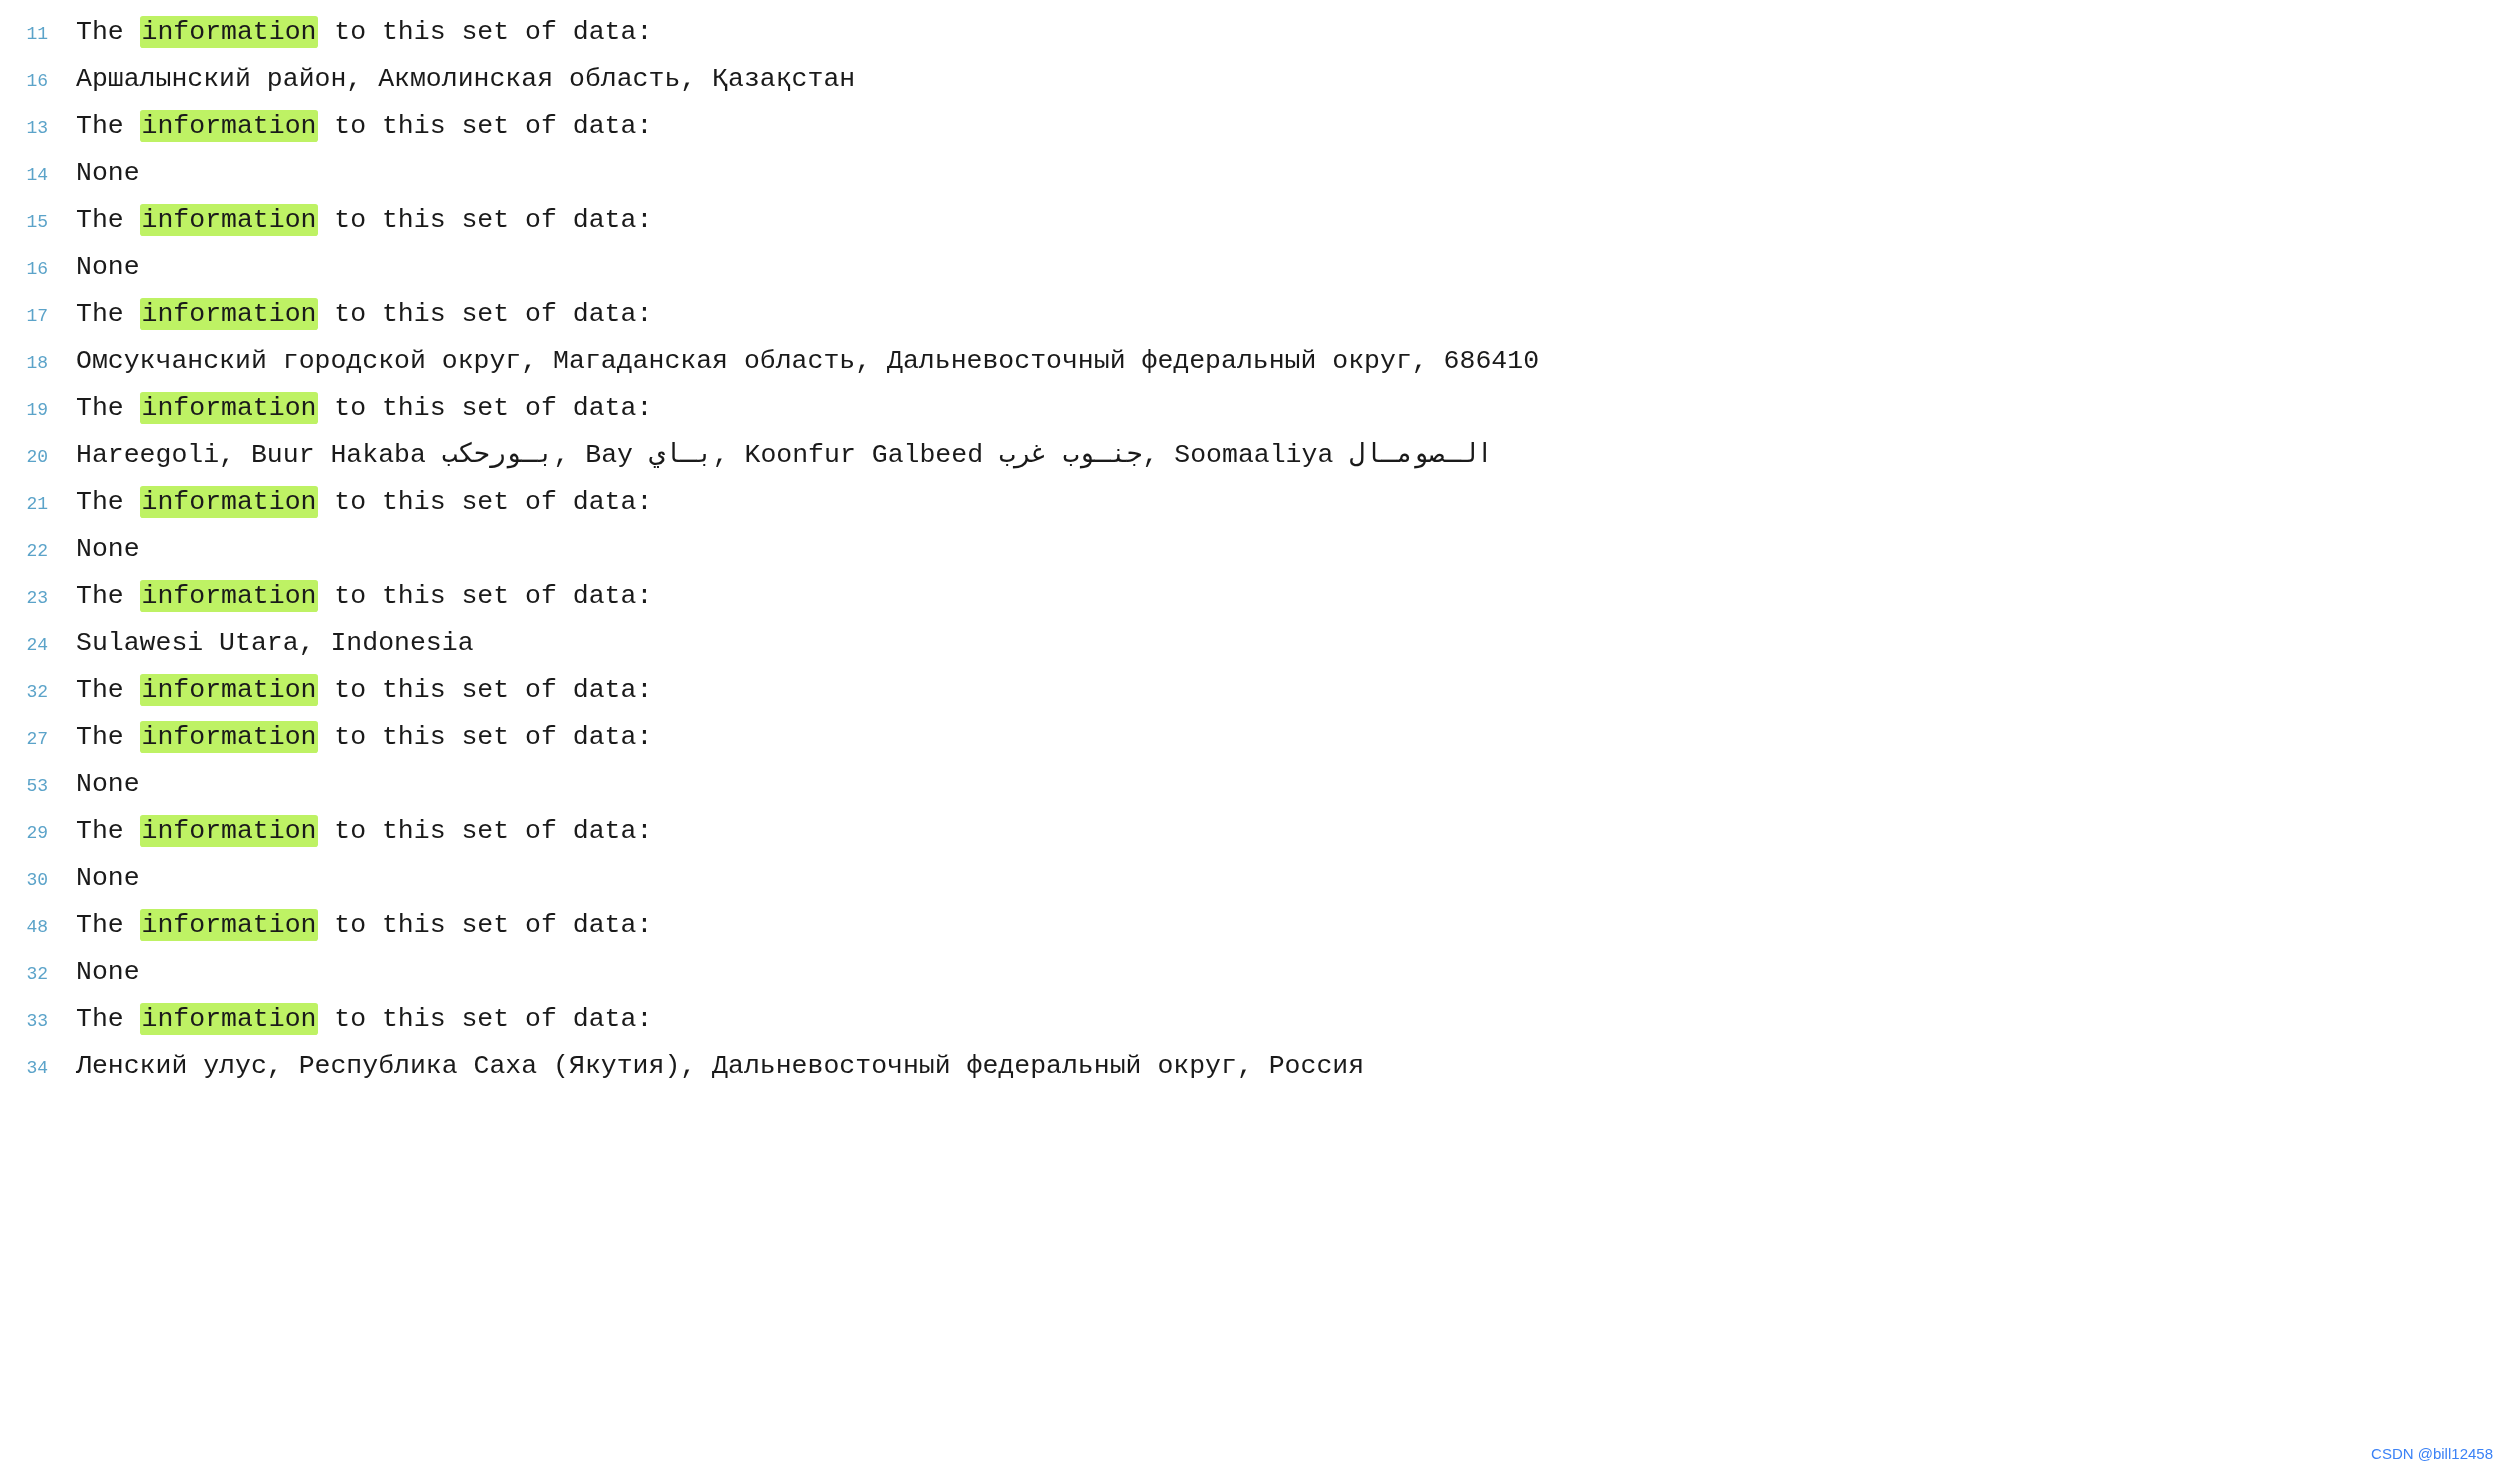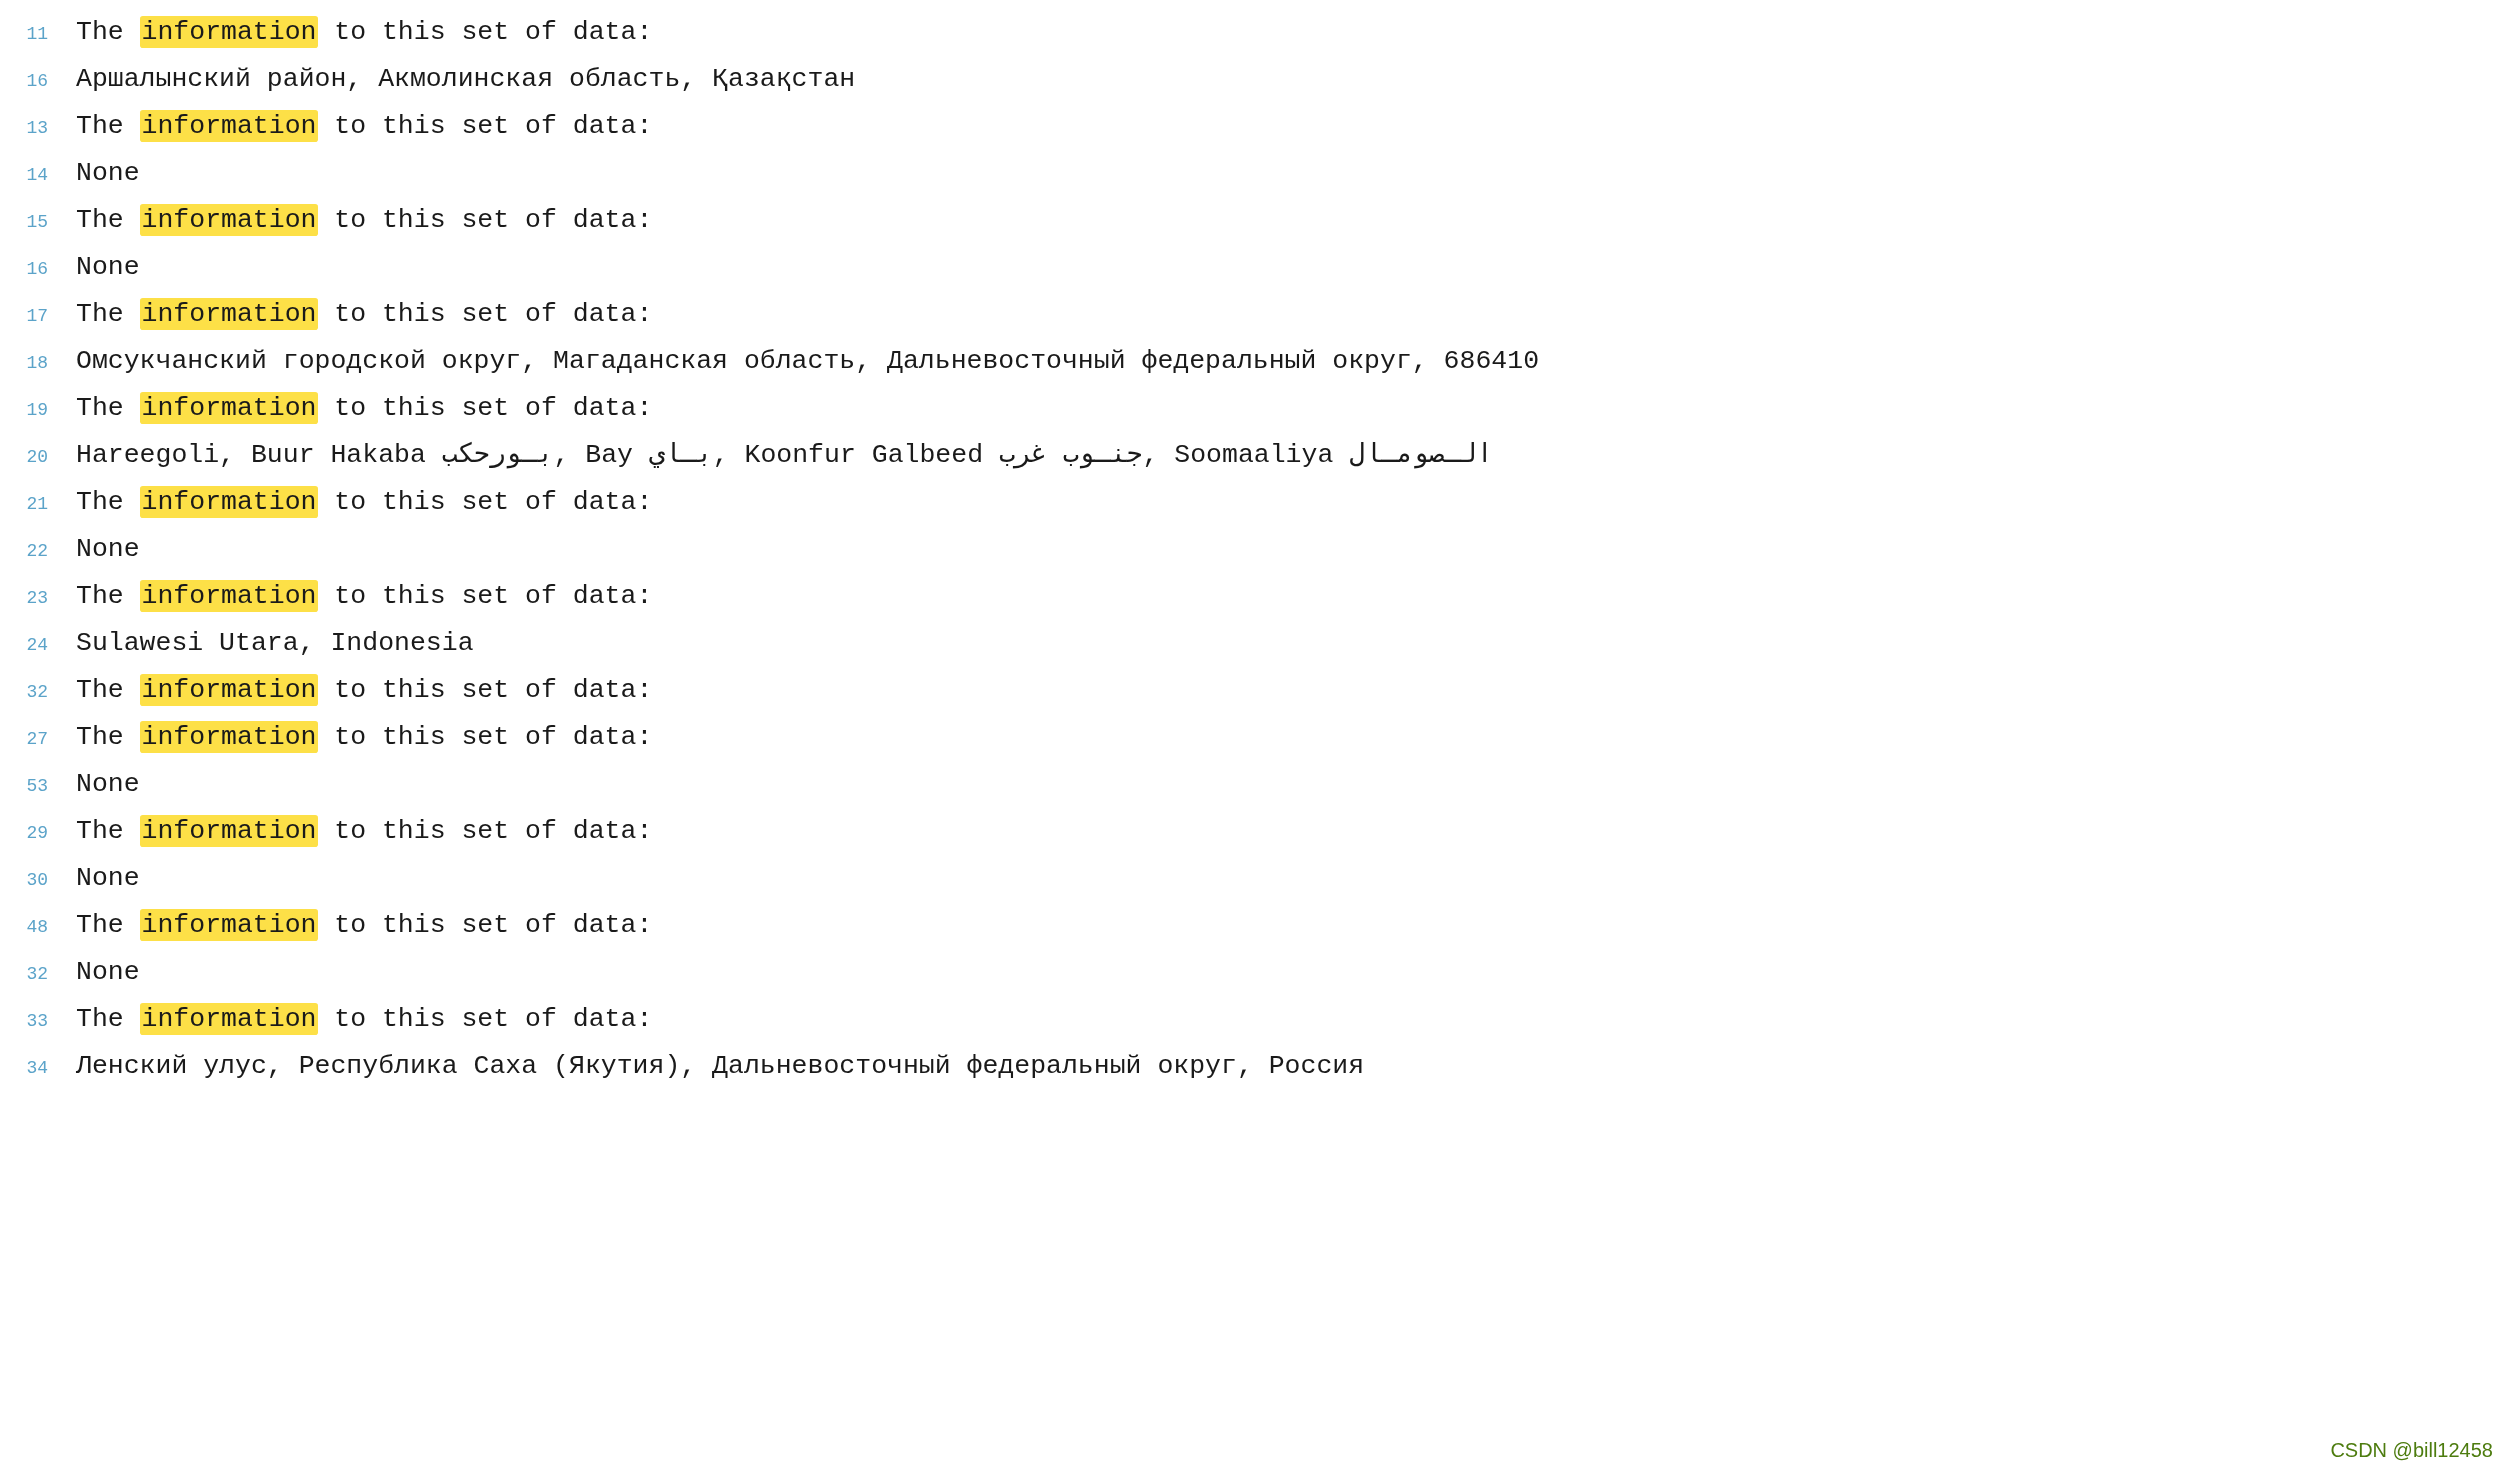--- a/index.html
+++ b/index.html
@@ -37,32 +37,32 @@
       flex-shrink: 0;
       font-size: 18px;
     }
 
     .line-content {
       flex: 1;
       white-space: pre;
     }
 
     .highlight-word {
-      background-color: #fde047;
+      background-color: #bef264;
       border-radius: 2.8px;
       padding: 0.9px 1.9px;
       margin-top: 32px;
     }
 
     .watermark {
       position: fixed;
       bottom: 9.4px;
       right: 19px;
-      font-size: 20px;
-      color: #4d7c0f;
+      font-size: 15px;
+      color: #3b82f6;
       font-family: Arial, sans-serif;
     }
   </style>
 </head>
 <body>
 
 <div class="code-container">
 <div class="code-line">
       <span class="line-number">11</span>
       <span class="line-content">The <span class="highlight-word">information</span> to this set of data:</span>

